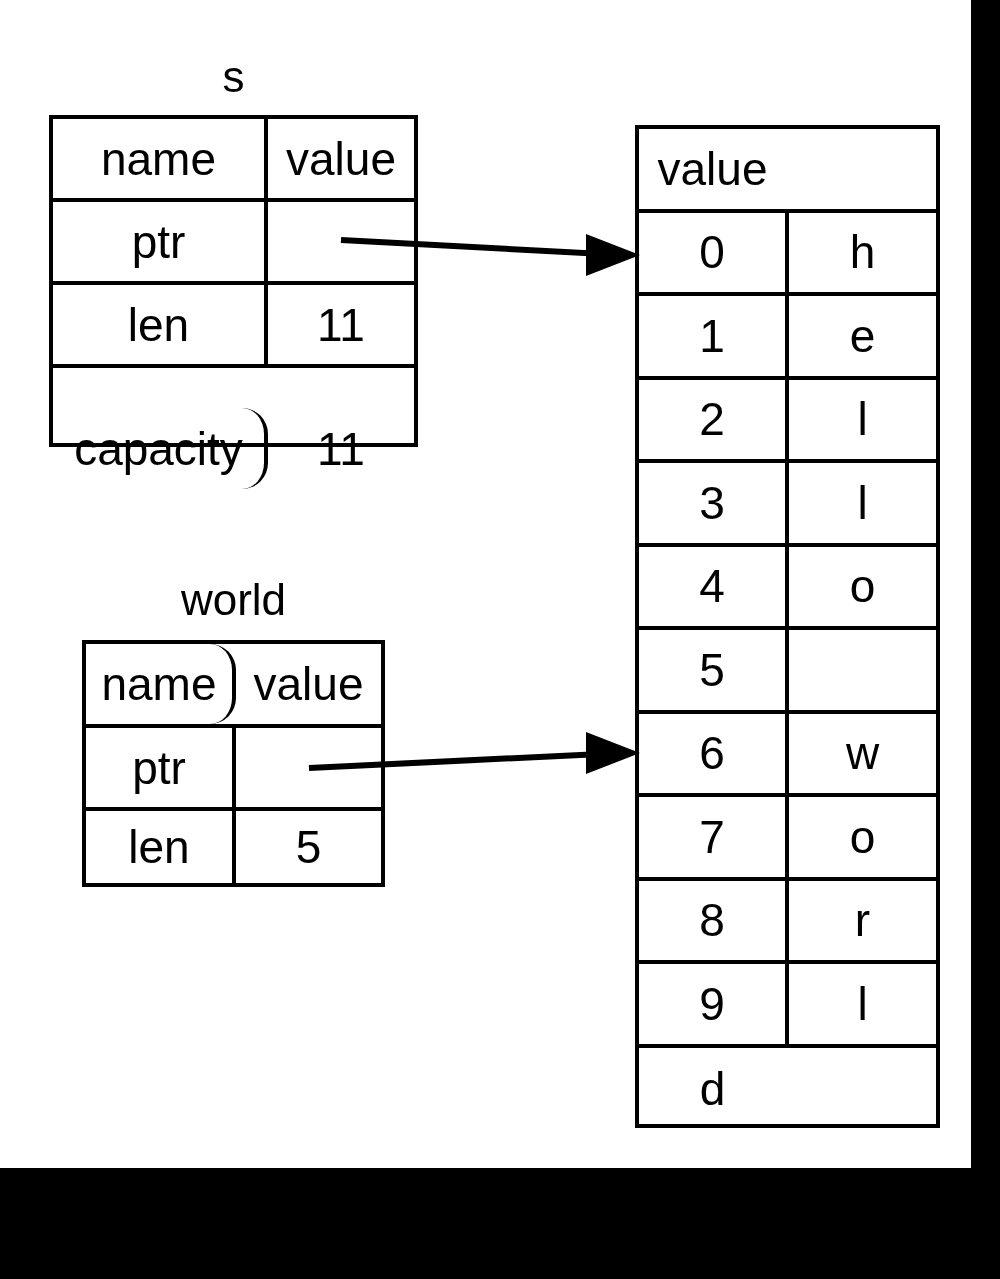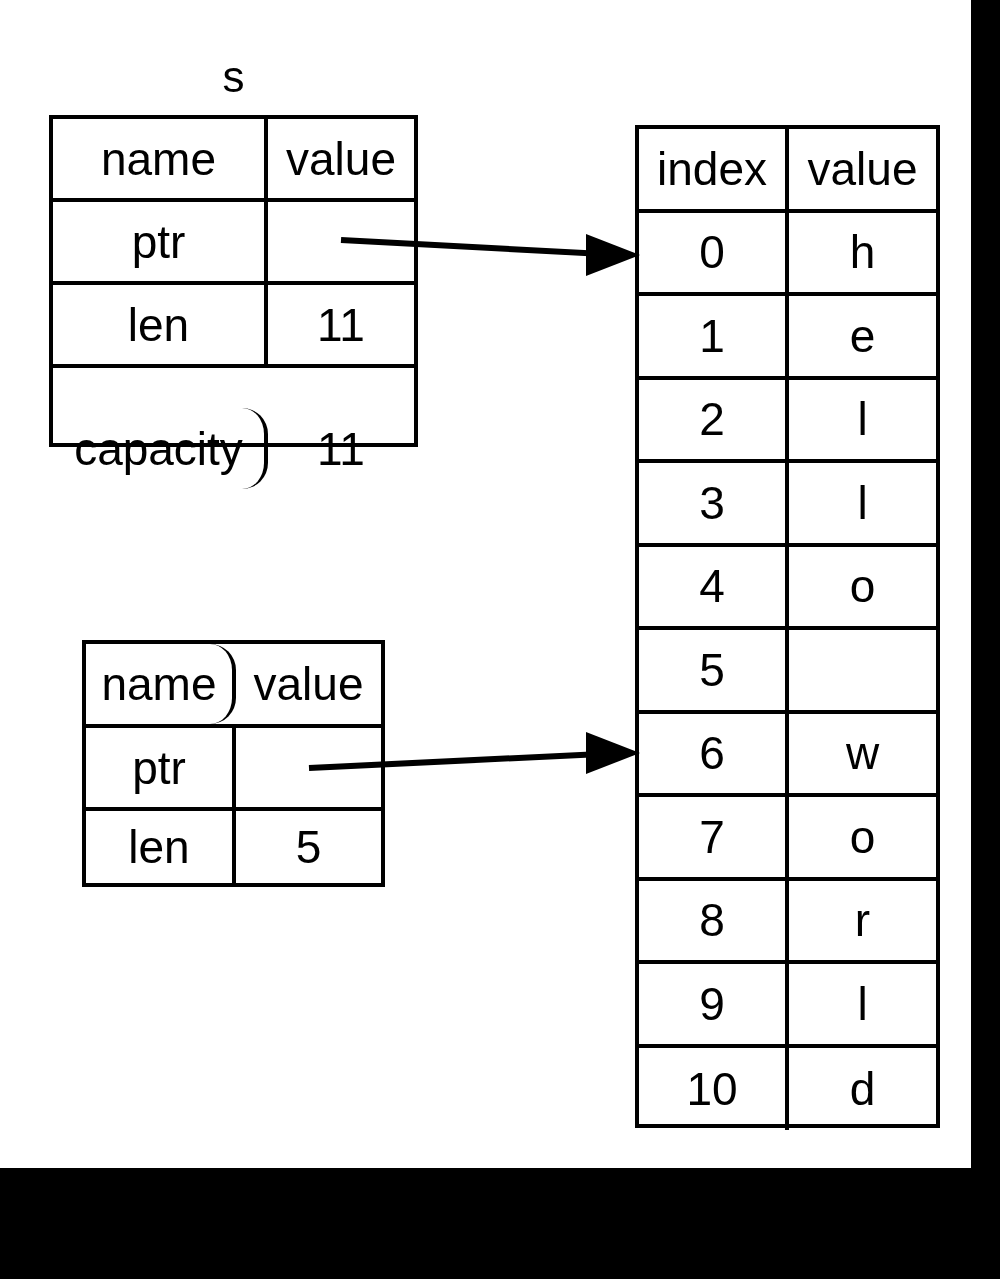--- a/index.html
+++ b/index.html
@@ -112,39 +112,39 @@
     <div class="trow">
       <div class="cell c-left">len</div>
       <div class="cell c-right">11</div>
     </div>
     <div class="trow">
       <div class="cell c-left bleed">capacity</div>
       <div class="cell c-right">11</div>
     </div>
   </div>
 
+  <div class="caption" style="left:82px; top:578px; width:303px;">world</div>
 
   <div class="tbl" id="table-world">
     <div class="trow">
       <div class="cell c-left bleed">name</div>
       <div class="cell c-right bleed">value</div>
     </div>
     <div class="trow">
       <div class="cell c-left">ptr</div>
       <div class="cell c-right"></div>
     </div>
     <div class="trow">
       <div class="cell c-left">len</div>
       <div class="cell c-right">5</div>
     </div>
   </div>
 
   <div class="tbl" id="table-buffer">
     <div class="trow">
-      <div class="cell c-left">index</div>
       <div class="cell c-right bleed">value</div>
     </div>
     <div class="trow">
       <div class="cell c-left">0</div>
       <div class="cell c-right">h</div>
     </div>
     <div class="trow">
       <div class="cell c-left">1</div>
       <div class="cell c-right">e</div>
     </div>
@@ -174,21 +174,20 @@
     </div>
     <div class="trow">
       <div class="cell c-left">8</div>
       <div class="cell c-right">r</div>
     </div>
     <div class="trow">
       <div class="cell c-left">9</div>
       <div class="cell c-right">l</div>
     </div>
     <div class="trow">
-      <div class="cell c-left">10</div>
       <div class="cell c-right">d</div>
     </div>
   </div>
 
   <svg class="arrow-layer" viewBox="0 0 1000 1279" width="1000" height="1279">
 
     <g>
       <line x1="341" y1="240" x2="622" y2="255" stroke="#000000" stroke-width="6"></line>
       <polygon points="586,234 640,255 586,276" fill="#000000"></polygon>
     </g>

